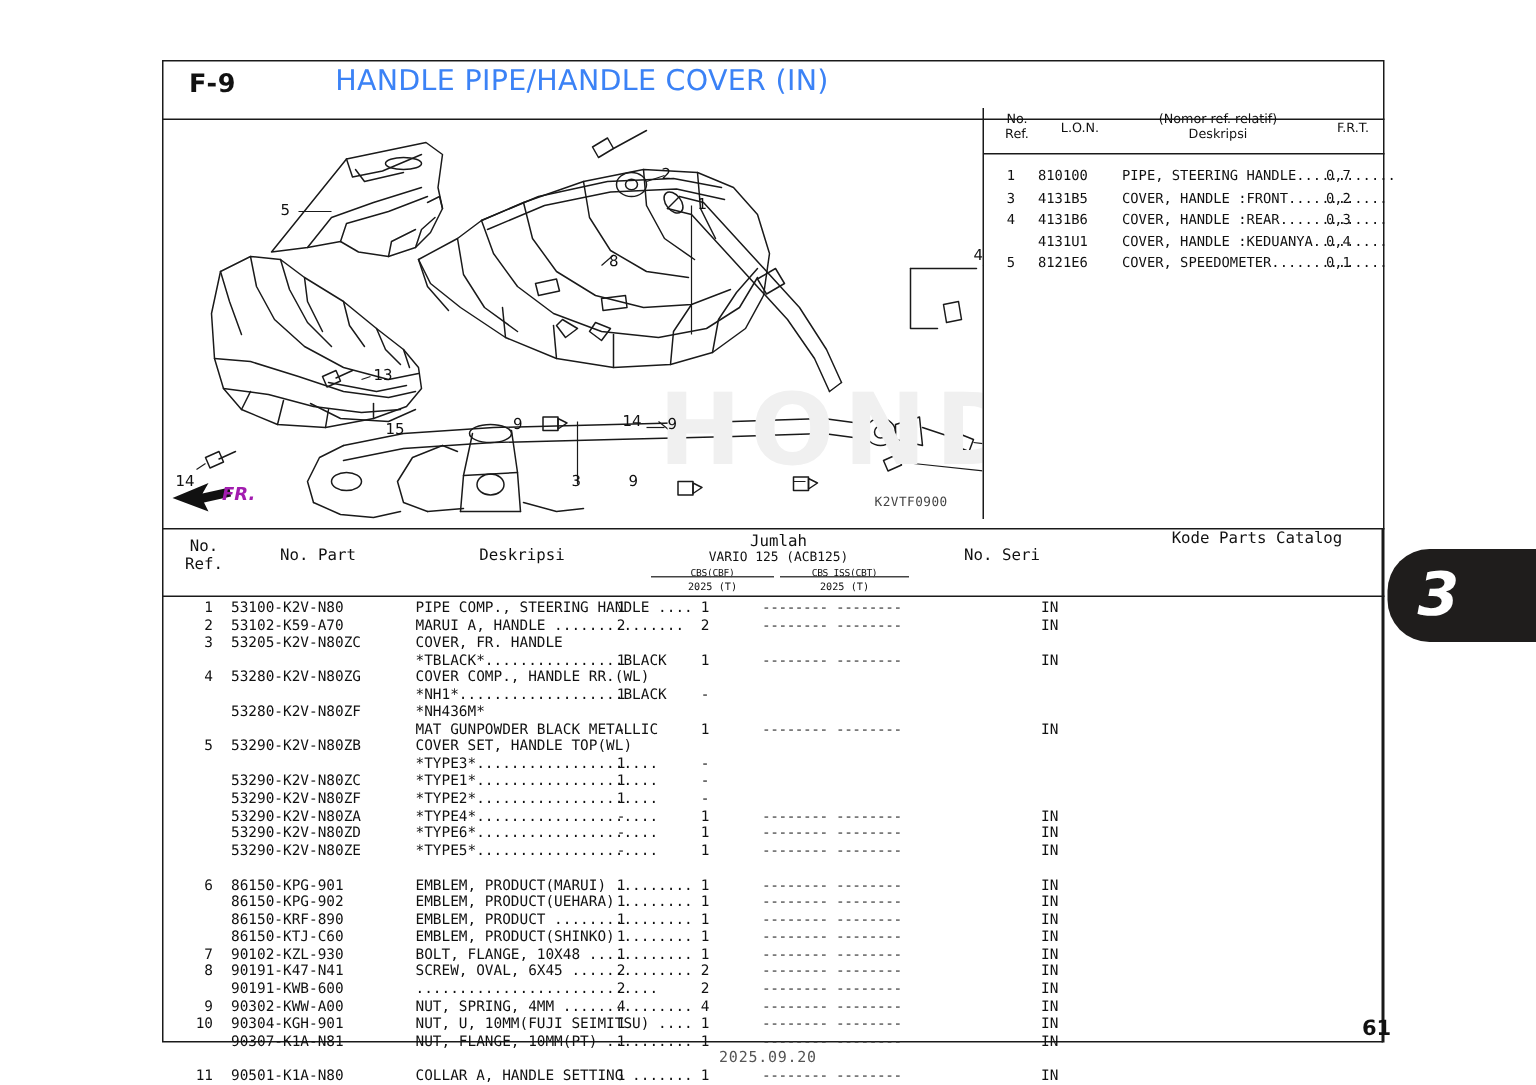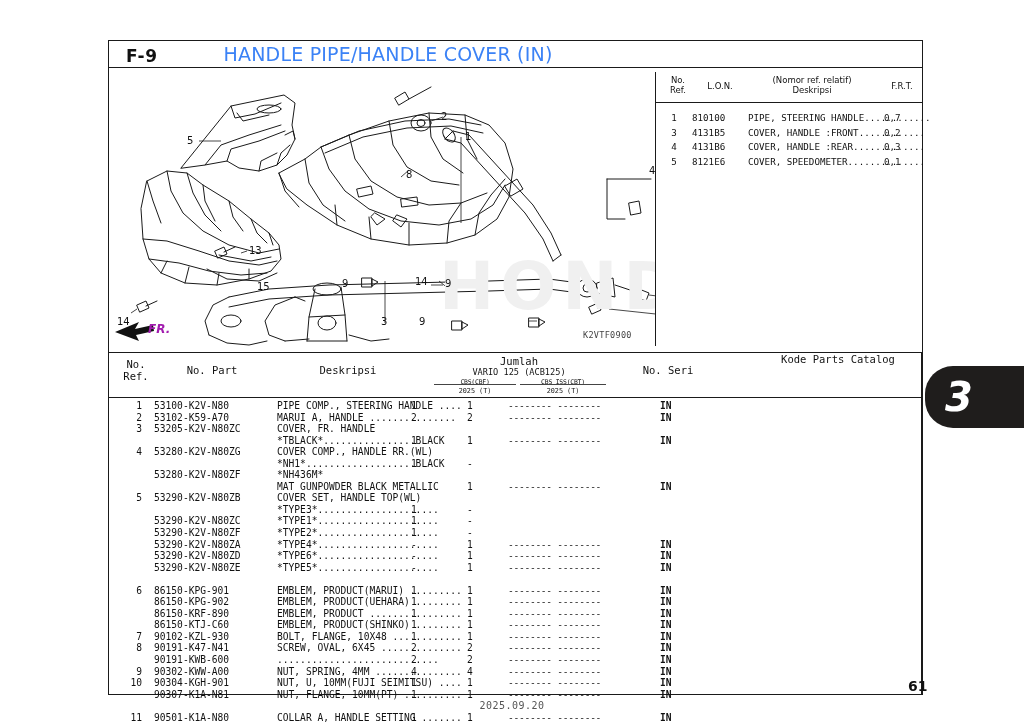--- a/index.html
+++ b/index.html
@@ -16,21 +16,21 @@
   .frame{
     position:absolute;left:108px;top:40px;
     width:815px;height:655px;
     border:1.6px solid #1a1a1a;
     box-sizing:border-box;
   }
 
   
   .titlebar{
     position:absolute;left:108px;top:40px;
-    width:815px;height:28px;
+    width:815px;height:40px;
     border-bottom:1.6px solid #1a1a1a;
     box-sizing:border-box;
   }
   .fig-code{
     position:absolute;left:18px;top:6px;
     font-family:"DejaVu Sans", sans-serif;
     font-weight:bold;font-size:17px;color:#111;
     letter-spacing:0.5px;
   }
   .fig-title{
@@ -131,21 +131,21 @@
     font-size:9.6px;color:#111;
   }
   .row{position:relative;height:11.55px;white-space:nowrap;}
   .row span{position:absolute;top:0;}
   .c-ref{left:8px;width:26px;text-align:right;}
   .c-part{left:46px;}
   .c-desc{left:158px;padding-left:11px;}
   .c-q1{left:292px;width:28px;text-align:center;}
   .c-q2{left:348px;width:28px;text-align:center;}
   .c-seri{left:400px;letter-spacing:-0.3px;color:#333;}
-  .c-kode{left:552px;font-weight:bold;}
+  .c-kode{left:586px;}
   .gap{height:11.55px;}
 
   
   .chapter-tab{
     position:absolute;left:925px;top:366px;
     width:99px;height:62px;
     background:#1f1d1c;
     border-radius:28px 0 0 28px;
   }
   .chapter-tab b{
@@ -392,20 +392,26 @@
           <span class="rr-desc">COVER, HANDLE :FRONT............</span>
           <span class="rr-frt">0,2</span>
         </div>
         <div class="ref-row">
           <span class="rr-no">4</span>
           <span class="rr-lon">4131B6</span>
           <span class="rr-desc">COVER, HANDLE :REAR.............</span>
           <span class="rr-frt">0,3</span>
         </div>
         <div class="ref-row">
+          <span class="rr-no"></span>
+          <span class="rr-lon">4131U1</span>
+          <span class="rr-desc">COVER, HANDLE :KEDUANYA.........</span>
+          <span class="rr-frt">0,4</span>
+        </div>
+        <div class="ref-row">
           <span class="rr-no">5</span>
           <span class="rr-lon">8121E6</span>
           <span class="rr-desc">COVER, SPEEDOMETER..............</span>
           <span class="rr-frt">0,1</span>
         </div>
       </div>
   </div>
 
   <div class="tbl-head">
     <div class="th th-noref">

